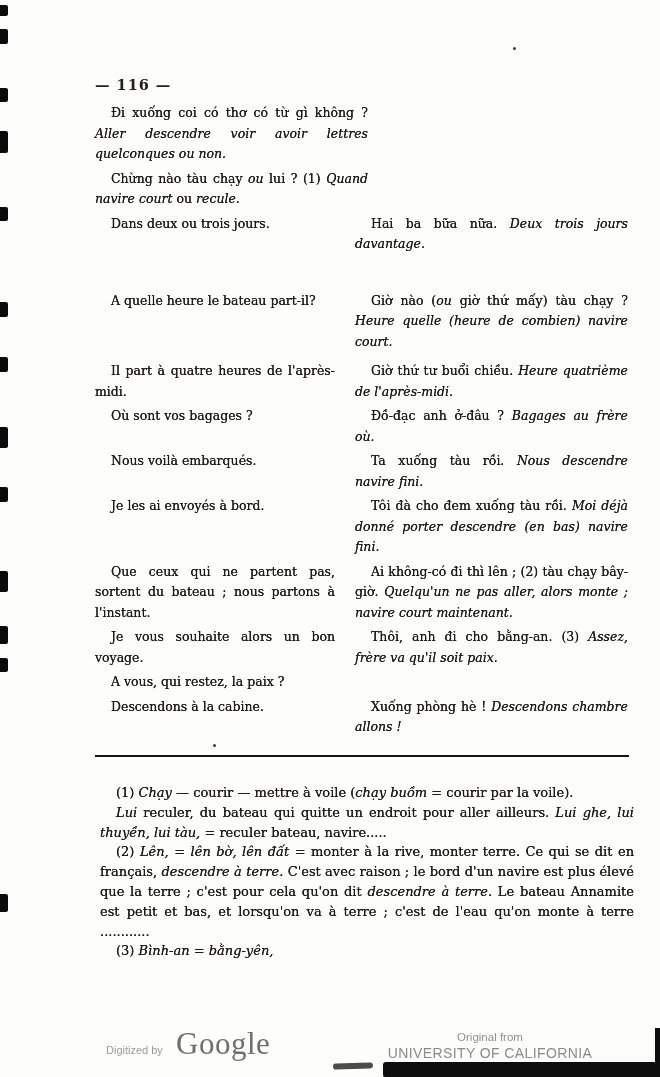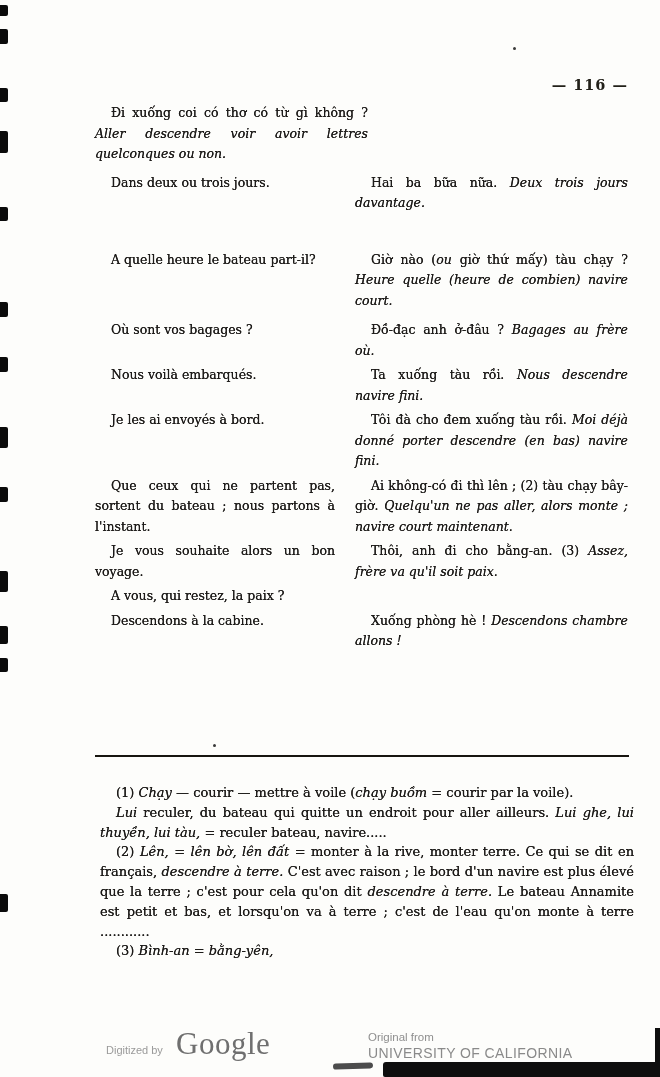--- a/index.html
+++ b/index.html
@@ -7,21 +7,21 @@
   body{
     width:660px;height:1077px;position:relative;overflow:hidden;
     background:#fdfdfb;
     font-family:"DejaVu Serif", serif;
     color:#1d1b19;
   }
   .page{position:absolute;inset:0;}
   
   .page-number{
     position:absolute;left:95px;top:76px;width:533px;
-    text-align:right;font-size:14.5px;font-weight:bold;
+    text-align:left;font-size:14.5px;font-weight:bold;
     letter-spacing:1px;color:#222019;
   }
   
   .dialogue{
     position:absolute;left:95px;top:103px;width:533px;
     font-size:12.5px;line-height:20.5px;
     text-shadow:0 0 0.35px currentColor;
   }
   .pair{display:flex;margin-bottom:4px;}
   .pair.gap-lg{margin-bottom:9px;margin-top:36px;}
@@ -49,21 +49,21 @@
     font-size:11px;color:#9a9a9a;
   }
   .google-logo{
     position:absolute;left:176px;top:1026px;
     font-family:"Liberation Serif", serif;
     font-size:31px;color:#6f6f6f;letter-spacing:0.5px;
   }
   .provenance{
     position:absolute;left:368px;top:1031px;width:244px;
     font-family:"Liberation Sans", sans-serif;
-    text-align:left;color:#8f8f8f;
+    text-align:center;color:#8f8f8f;
   }
   .original-from{font-size:11.5px;margin:0;}
   .institution{font-size:14px;margin:2px 0 0 0;letter-spacing:0.4px;color:#8a8a8a;}
   
   .edge-mark{position:absolute;left:0;width:8px;background:#0b0b0b;border-radius:0 2px 2px 0;}
   .scan-bar{position:absolute;left:383px;top:1062px;width:277px;height:15px;background:#0e0e0e;border-radius:3px 0 0 2px;}
   .scan-line{position:absolute;left:655px;top:1028px;width:5px;height:49px;background:#0e0e0e;}
   .smudge{position:absolute;left:333px;top:1063px;width:40px;height:6px;background:#4c4c4c;border-radius:3px;transform:rotate(-2deg);}
   .speck{position:absolute;width:3px;height:3px;background:#3a3a3a;border-radius:50%;}
   .speck-1{left:513px;top:47px;}
@@ -76,35 +76,46 @@
 
   <div class="page-number">— 116 —</div>
 
   <div class="dialogue" id="dialogue">
       <div class="pair">
         <div class="col-r">
           <p><span>Đi xuống coi có thơ có từ gì không ? </span><span class="it">Aller descendre voir avoir lettres quelconques ou non.</span></p>
         </div>
       </div>
       <div class="pair">
+        <div class="col-r">
+          <p><span>Chừng nào tàu chạy </span><span class="it">ou</span><span> lui ? (1) </span><span class="it">Quand navire court</span><span> ou </span><span class="it">recule.</span></p>
+        </div>
       </div>
       <div class="pair">
         <div class="col-l">
           <p><span>Dans deux ou trois jours.</span></p>
         </div>
         <div class="col-r">
           <p><span>Hai ba bữa nữa. </span><span class="it">Deux trois jours davantage.</span></p>
         </div>
       </div>
       <div class="pair gap-lg">
         <div class="col-l">
           <p><span>A quelle heure le bateau part-il?</span></p>
         </div>
         <div class="col-r">
           <p><span>Giờ nào (</span><span class="it">ou</span><span> giờ thứ mấy) tàu chạy ? </span><span class="it">Heure quelle (heure de combien) navire court.</span></p>
+        </div>
+      </div>
+      <div class="pair">
+        <div class="col-l">
+          <p><span>Il part à quatre heures de l'après-midi.</span></p>
+        </div>
+        <div class="col-r">
+          <p><span>Giờ thứ tư buổi chiều. </span><span class="it">Heure quatrième de l'après-midi.</span></p>
         </div>
       </div>
       <div class="pair">
         <div class="col-l">
           <p><span>Où sont vos bagages ?</span></p>
         </div>
         <div class="col-r">
           <p><span>Đồ-đạc anh ở-đâu ? </span><span class="it">Bagages au frère où.</span></p>
         </div>
       </div>

